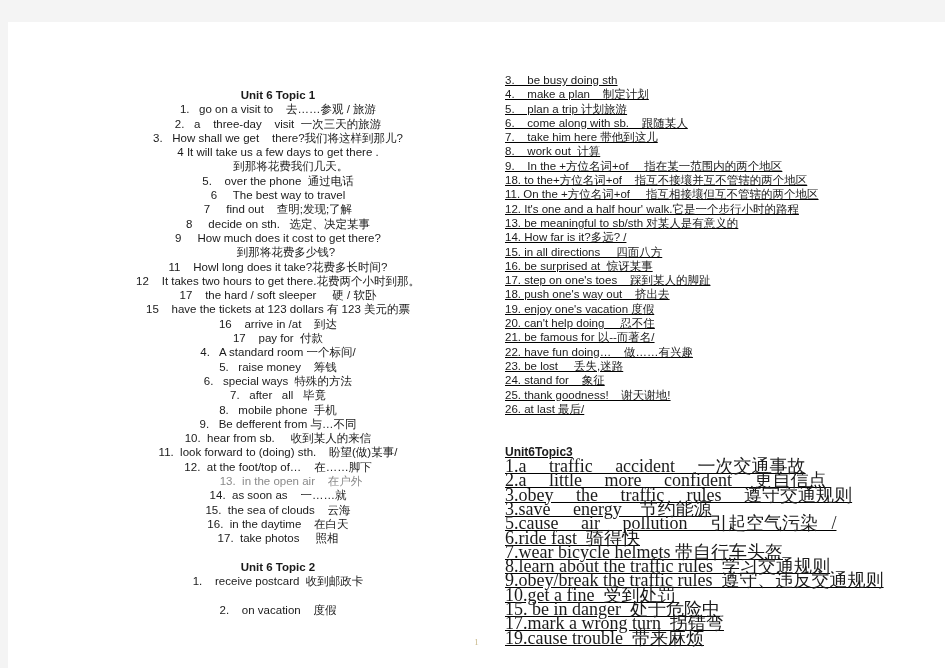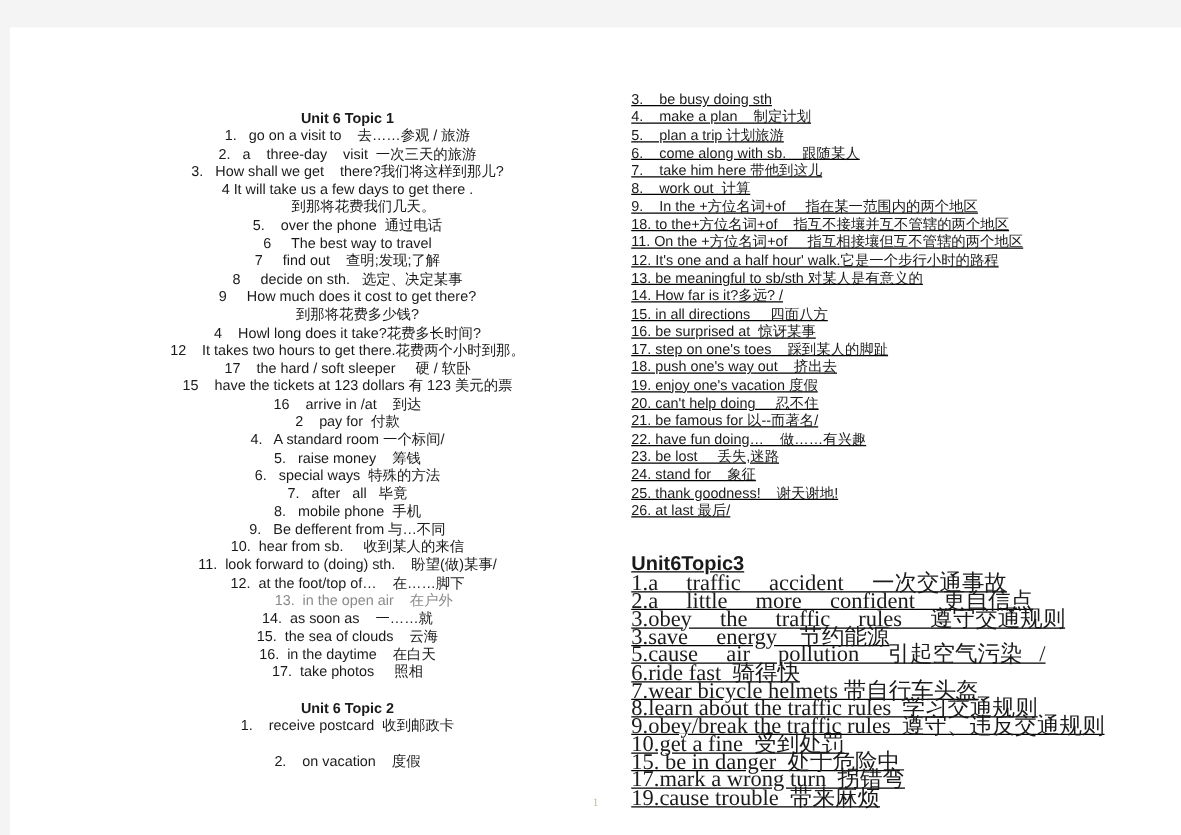--- a/index.html
+++ b/index.html
@@ -44,21 +44,21 @@
   }
   .line.bold {
     font-weight: bold;
   }
   .line.serif {
     font-family: "Liberation Serif", serif;
     font-size: 18px;
   }
   .line.serif.bold {
     font-family: "Liberation Sans", sans-serif;
-    font-size: 16px;
+    font-size: 12px;
   }
   .line.faint {
     color: #8a8a8a;
     margin-left: 26px;
   }
   .line.spacer {
     height: 14.3px;
   }
   .pad-top-left {
     padding-top: 66px;
@@ -89,26 +89,26 @@
       <div class="line">2.   a    three-day    visit  一次三天的旅游</div>
       <div class="line">3.   How shall we get    there?我们将这样到那儿?</div>
       <div class="line">4 It will take us a few days to get there .</div>
       <div class="line">        到那将花费我们几天。</div>
       <div class="line">5.    over the phone  通过电话</div>
       <div class="line">6     The best way to travel</div>
       <div class="line">7     find out    查明;发现;了解</div>
       <div class="line">8     decide on sth.   选定、决定某事</div>
       <div class="line">9     How much does it cost to get there?</div>
       <div class="line">     到那将花费多少钱?</div>
-      <div class="line">4    Howl long does it take?花费多长时间?</div>
+      <div class="line">11    Howl long does it take?花费多长时间?</div>
       <div class="line">12    It takes two hours to get there.花费两个小时到那。</div>
       <div class="line">17    the hard / soft sleeper     硬 / 软卧</div>
       <div class="line">15    have the tickets at 123 dollars 有 123 美元的票</div>
       <div class="line">16    arrive in /at    到达</div>
-      <div class="line">2    pay for  付款</div>
+      <div class="line">17    pay for  付款</div>
       <div class="line">4.   A standard room 一个标间/</div>
       <div class="line">5.   raise money    筹钱</div>
       <div class="line">6.   special ways  特殊的方法</div>
       <div class="line">7.   after   all   毕竟</div>
       <div class="line">8.   mobile phone  手机</div>
       <div class="line">9.   Be defferent from 与…不同</div>
       <div class="line">10.  hear from sb.     收到某人的来信</div>
       <div class="line">11.  look forward to (doing) sth.    盼望(做)某事/</div>
       <div class="line">12.  at the foot/top of…    在……脚下</div>
       <div class="line faint">13.  in the open air    在户外</div>

